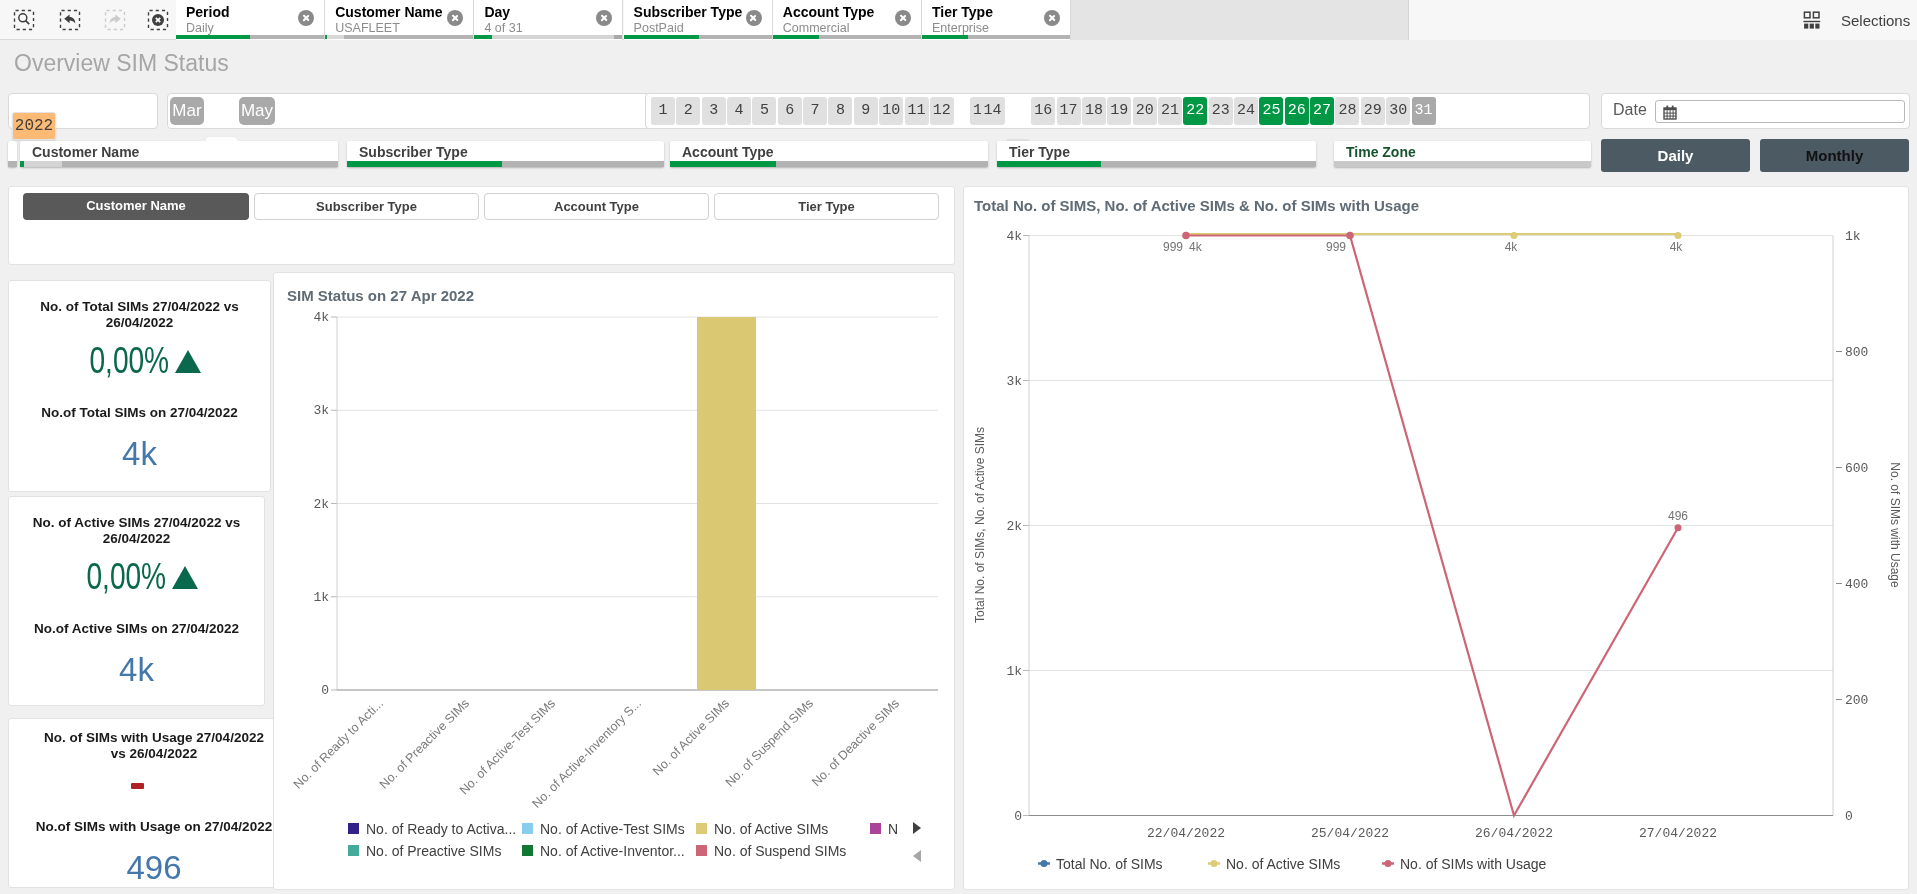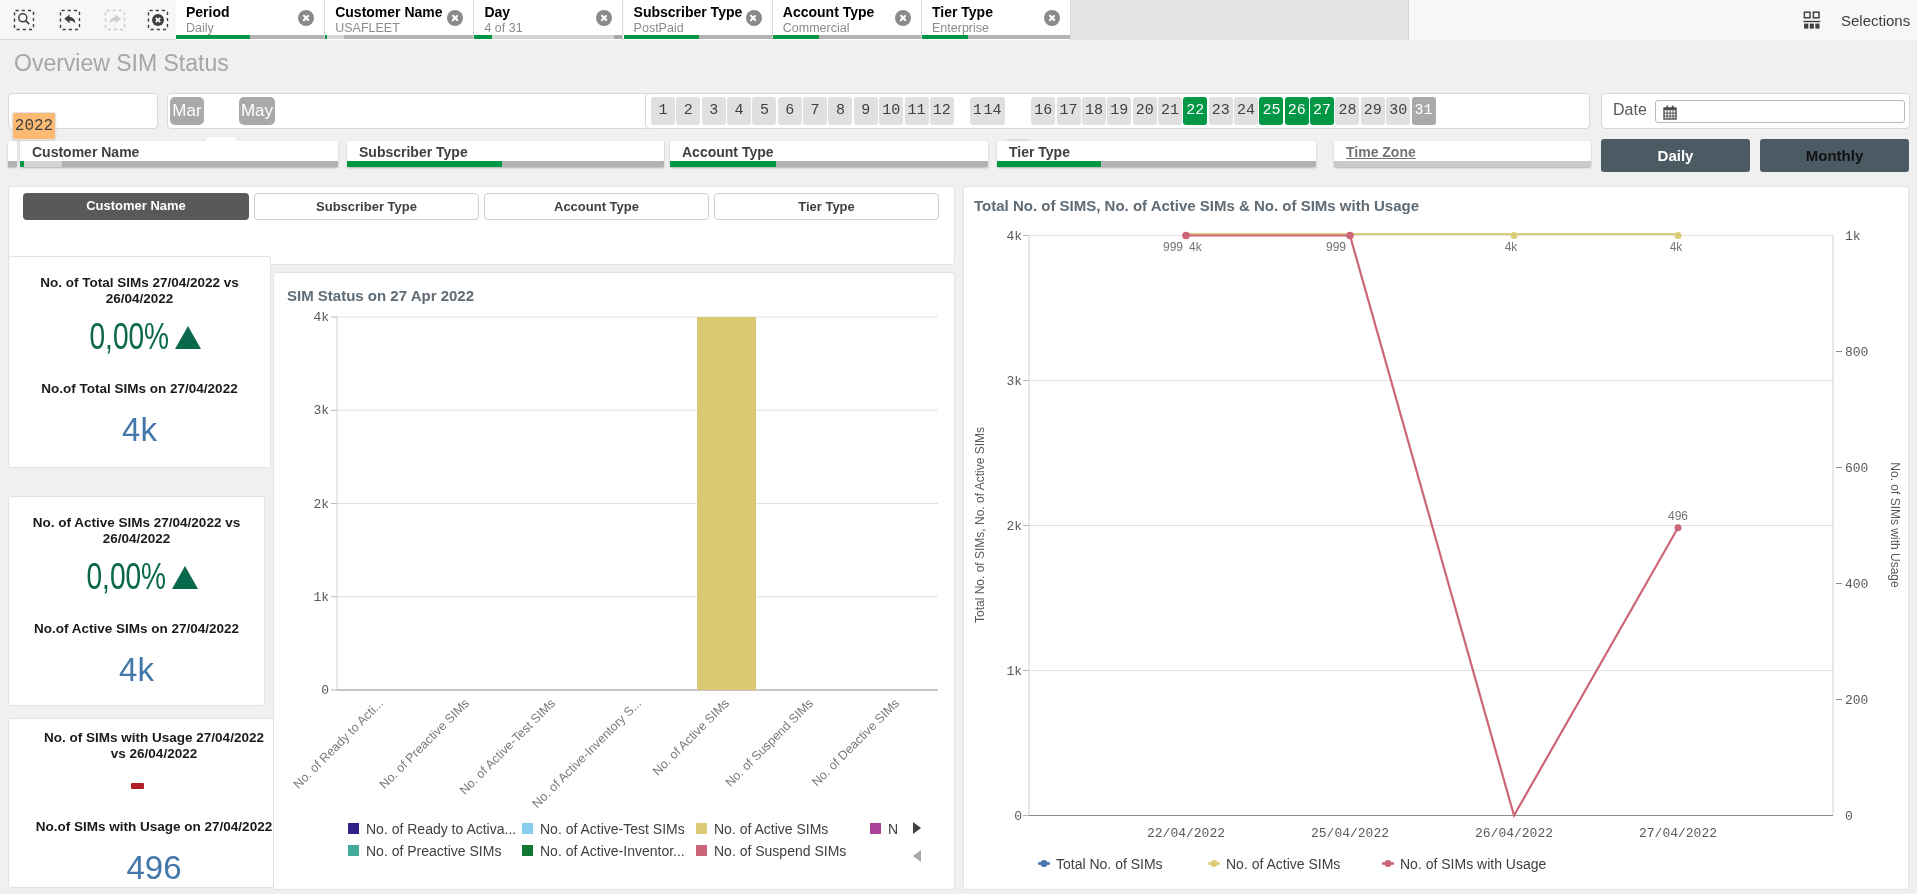--- a/index.html
+++ b/index.html
@@ -231,34 +231,34 @@
       <i style="left:0; width:106px; background:#009845;"></i>
     </div>
 </div>
 <div class="lbox" style="left:997px; width:319px;">
   <div class="lt">Tier Type</div>
   <div class="lbar">
       <i style="left:0; width:104px; background:#009845;"></i>
     </div>
 </div>
 <div class="lbox" style="left:1334px; width:257px;">
-  <div class="lt" style="color:#737373;text-decoration:underline;">Time Zone</div>
+  <div class="lt" style="color:#14532d;">Time Zone</div>
   <div class="lbar" style="background:#c9c9c9;"></div>
 </div>
 <div class="btn" style="left:1601px; width:149px; color:#fff;">Daily</div>
 <div class="btn" style="left:1760px; width:149px; color:#111;">Monthly</div>
 
 <div class="card" style="left:8px; top:186px; width:947px; height:79px;">
   <div class="tabbtn tabsel" style="left:14px; width:226px;">Customer Name</div>
   <div class="tabbtn tabun" style="left:245px; width:225px;">Subscriber Type</div>
   <div class="tabbtn tabun" style="left:475px; width:225px;">Account Type</div>
   <div class="tabbtn tabun" style="left:705px; width:225px;">Tier Type</div>
 </div>
 
-<div class="card kpi" style="left:8px; top:256px; width:263px; height:212px;padding-left:47px;">
+<div class="card kpi" style="left:8px; top:280px; width:263px; height:212px;padding-left:47px;">
   <div class="tt abs" style="left:0; right:0; top:18px;">No. of Total SIMs 27/04/2022 vs<br>26/04/2022</div>
   <div class="pct abs" style="left:-11px; right:0; top:65px;">
       <span class="pnum">0,00%</span>
       <svg width="26" height="23" viewBox="0 0 26 23" style="margin-left:6px;">
         <path d="M13,0 L26,23 L0,23 Z" fill="#0a684c"></path>
       </svg>
     </div>
   <div class="tt abs" style="left:0; right:0; top:124px;">No.of Total SIMs on 27/04/2022</div>
   <div class="big abs" style="left:0; right:0; top:155px;">4k</div>
 </div>

